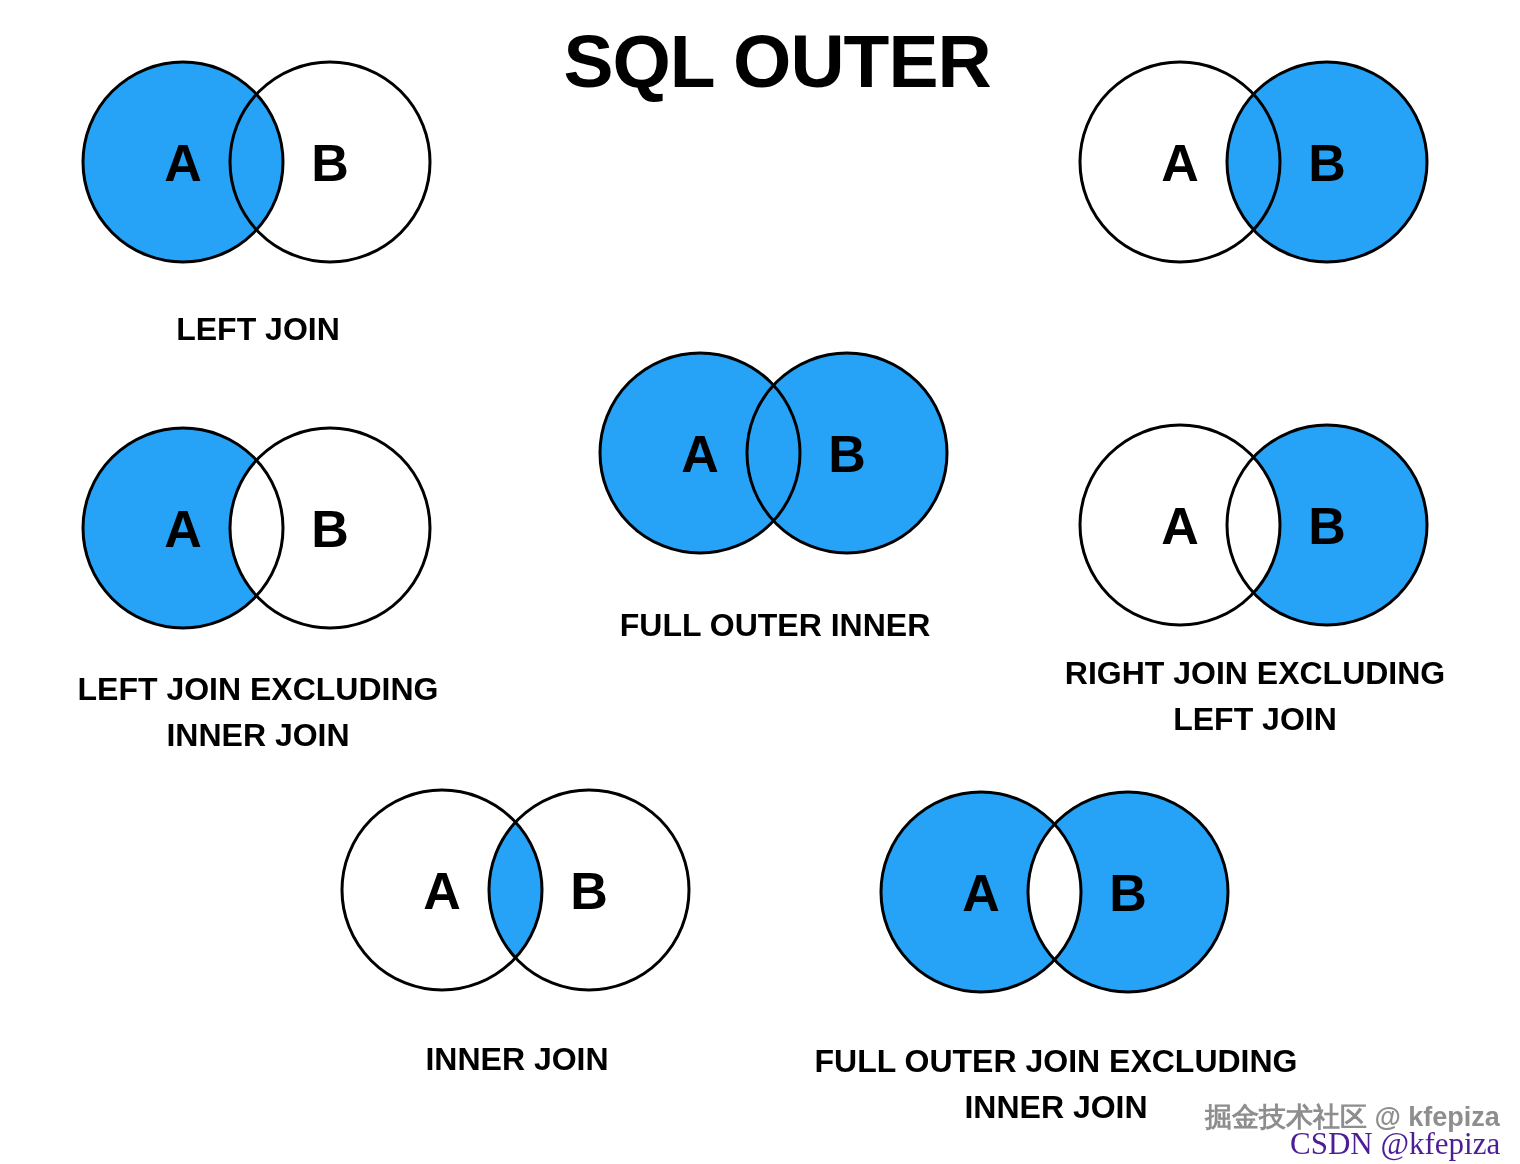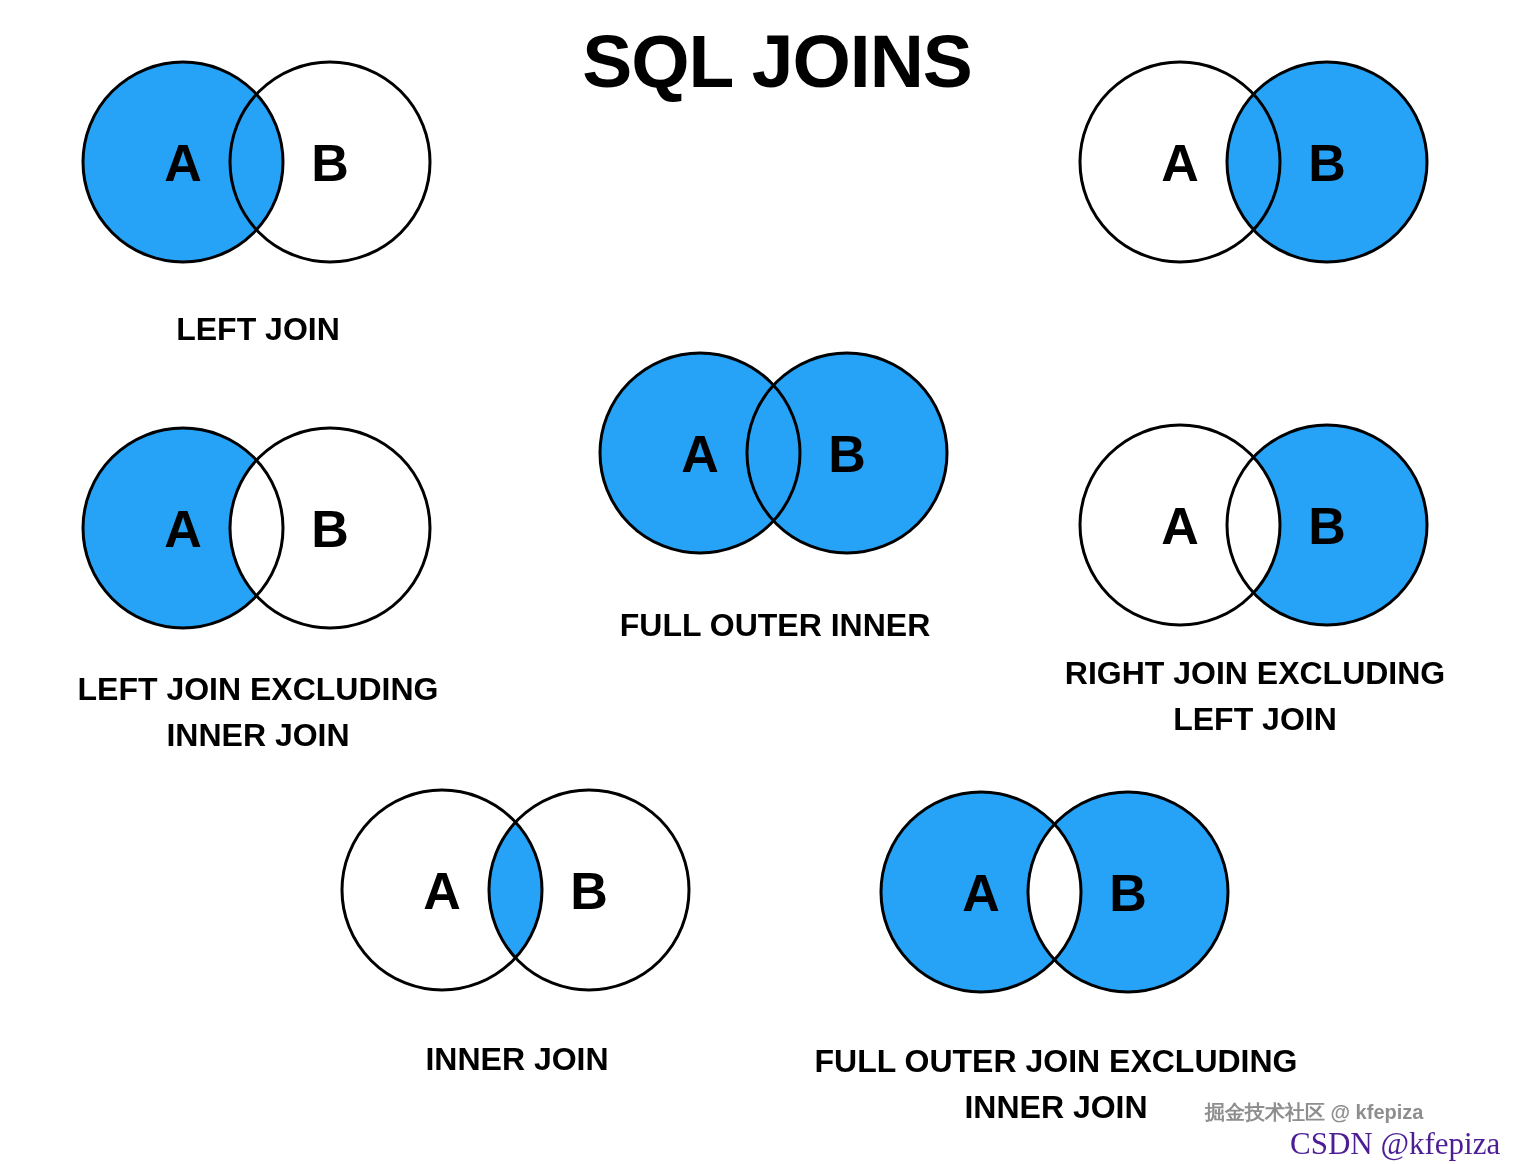--- a/index.html
+++ b/index.html
@@ -59,38 +59,38 @@
   .d2 { left: 1070px; top: 56px; }   .d2 .caption { top: 254px; }
   .d3 { left: 73px;   top: 422px; }  .d3 .caption { top: 228px; margin-top: 16px; }
   .d4 { left: 590px;  top: 347px; }  .d4 .caption { top: 255px; }
   .d5 { left: 1070px; top: 419px; }  .d5 .caption { top: 231px; }
   .d6 { left: 332px;  top: 784px; }  .d6 .caption { top: 252px; }
   .d7 { left: 871px;  top: 786px; }  .d7 .caption { top: 252px; }
   .watermark-juejin {
     position: absolute;
     left: 1205px;
     top: 1099px;
-    font-size: 20px;
+    font-size: 27px;
     font-weight: bold;
     white-space: nowrap;
     text-shadow: 2px 2px 1px #ffffff;
   }
   .watermark-csdn {
     position: absolute;
     left: 1290px;
     top: 1126px;
     font-size: 31px;
     white-space: nowrap;
     text-shadow: 1px 1px 1px #ffffff;
   }
 </style>
 </head>
 <body>
 
-<div class="page-title">SQL JOINS</div>
+<div class="page-title">SQL OUTER</div>
 
 <div class="diagram d1">
   <svg class="venn" width="370" height="212" viewBox="0 0 370 212">
     <circle class="fa" cx="110" cy="106" r="100" fill="#26A2F6"></circle>
     <circle class="fb" cx="257" cy="106" r="100" fill="#FFFFFF"></circle>
     <path class="lens" d="M183.5 38.2 A100 100 0 0 1 183.5 173.8 A100 100 0 0 1 183.5 38.2 Z" fill="#26A2F6"></path>
     <circle class="outline" cx="110" cy="106" r="100"></circle>
     <circle class="outline" cx="257" cy="106" r="100"></circle>
     <text class="clabel" x="110" y="125">A</text>
     <text class="clabel" x="257" y="125">B</text>

